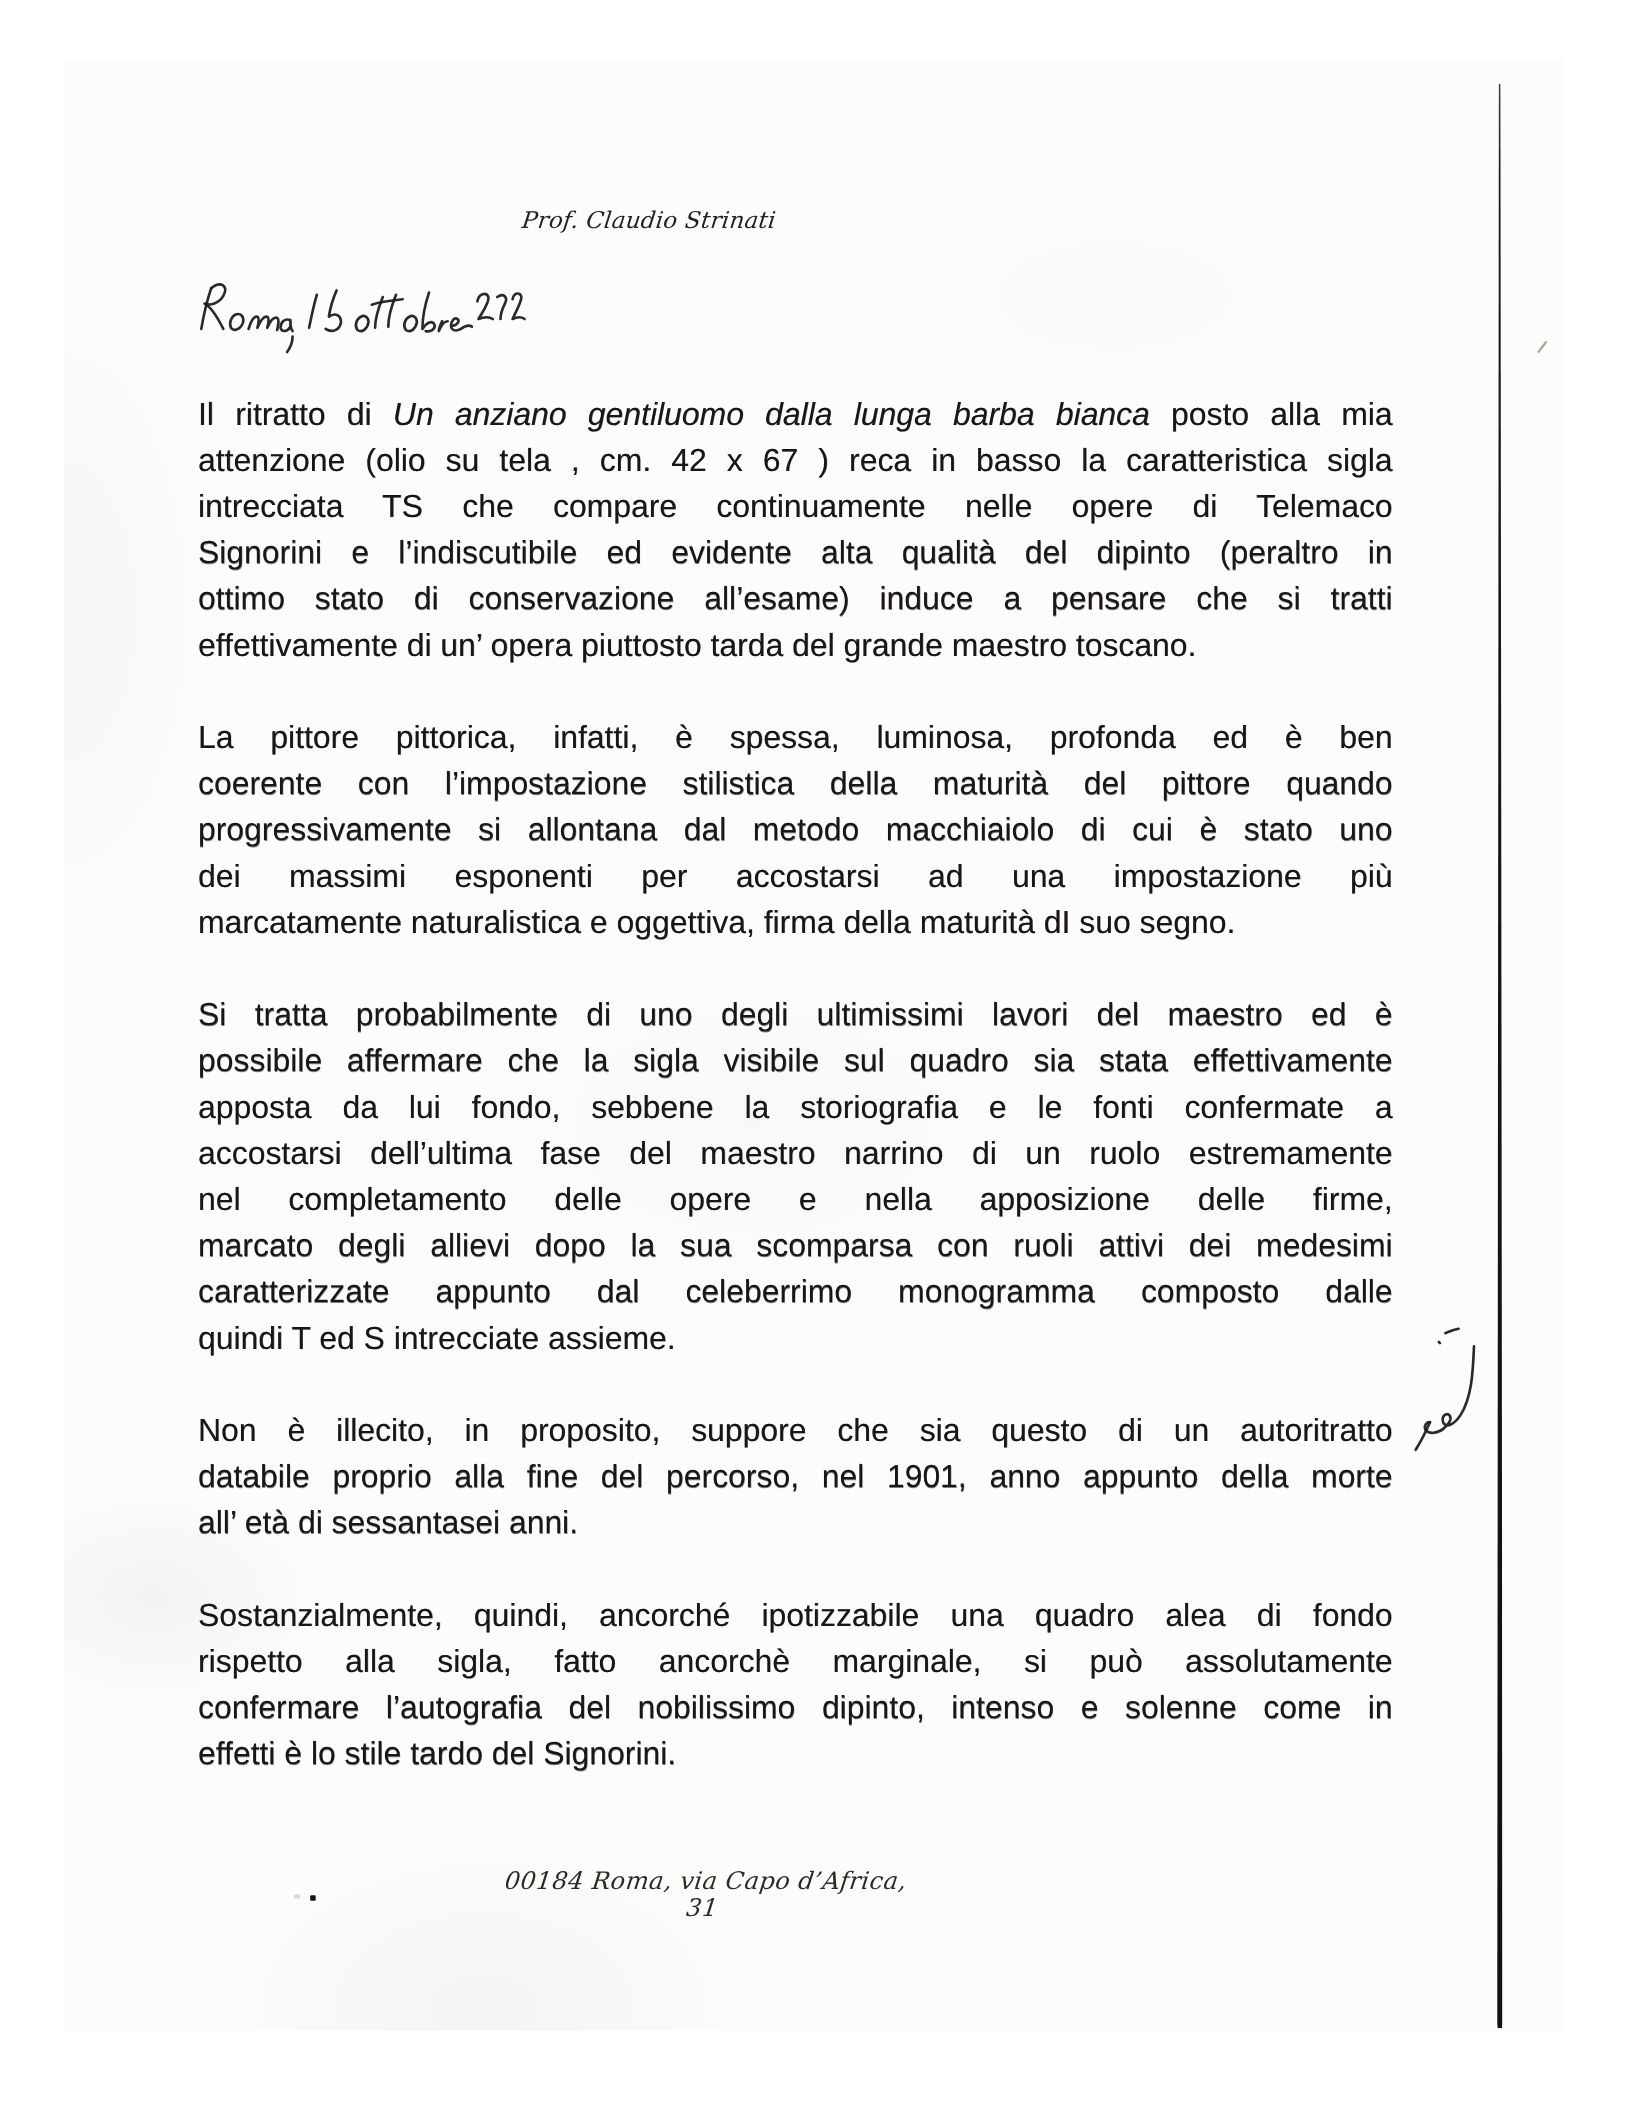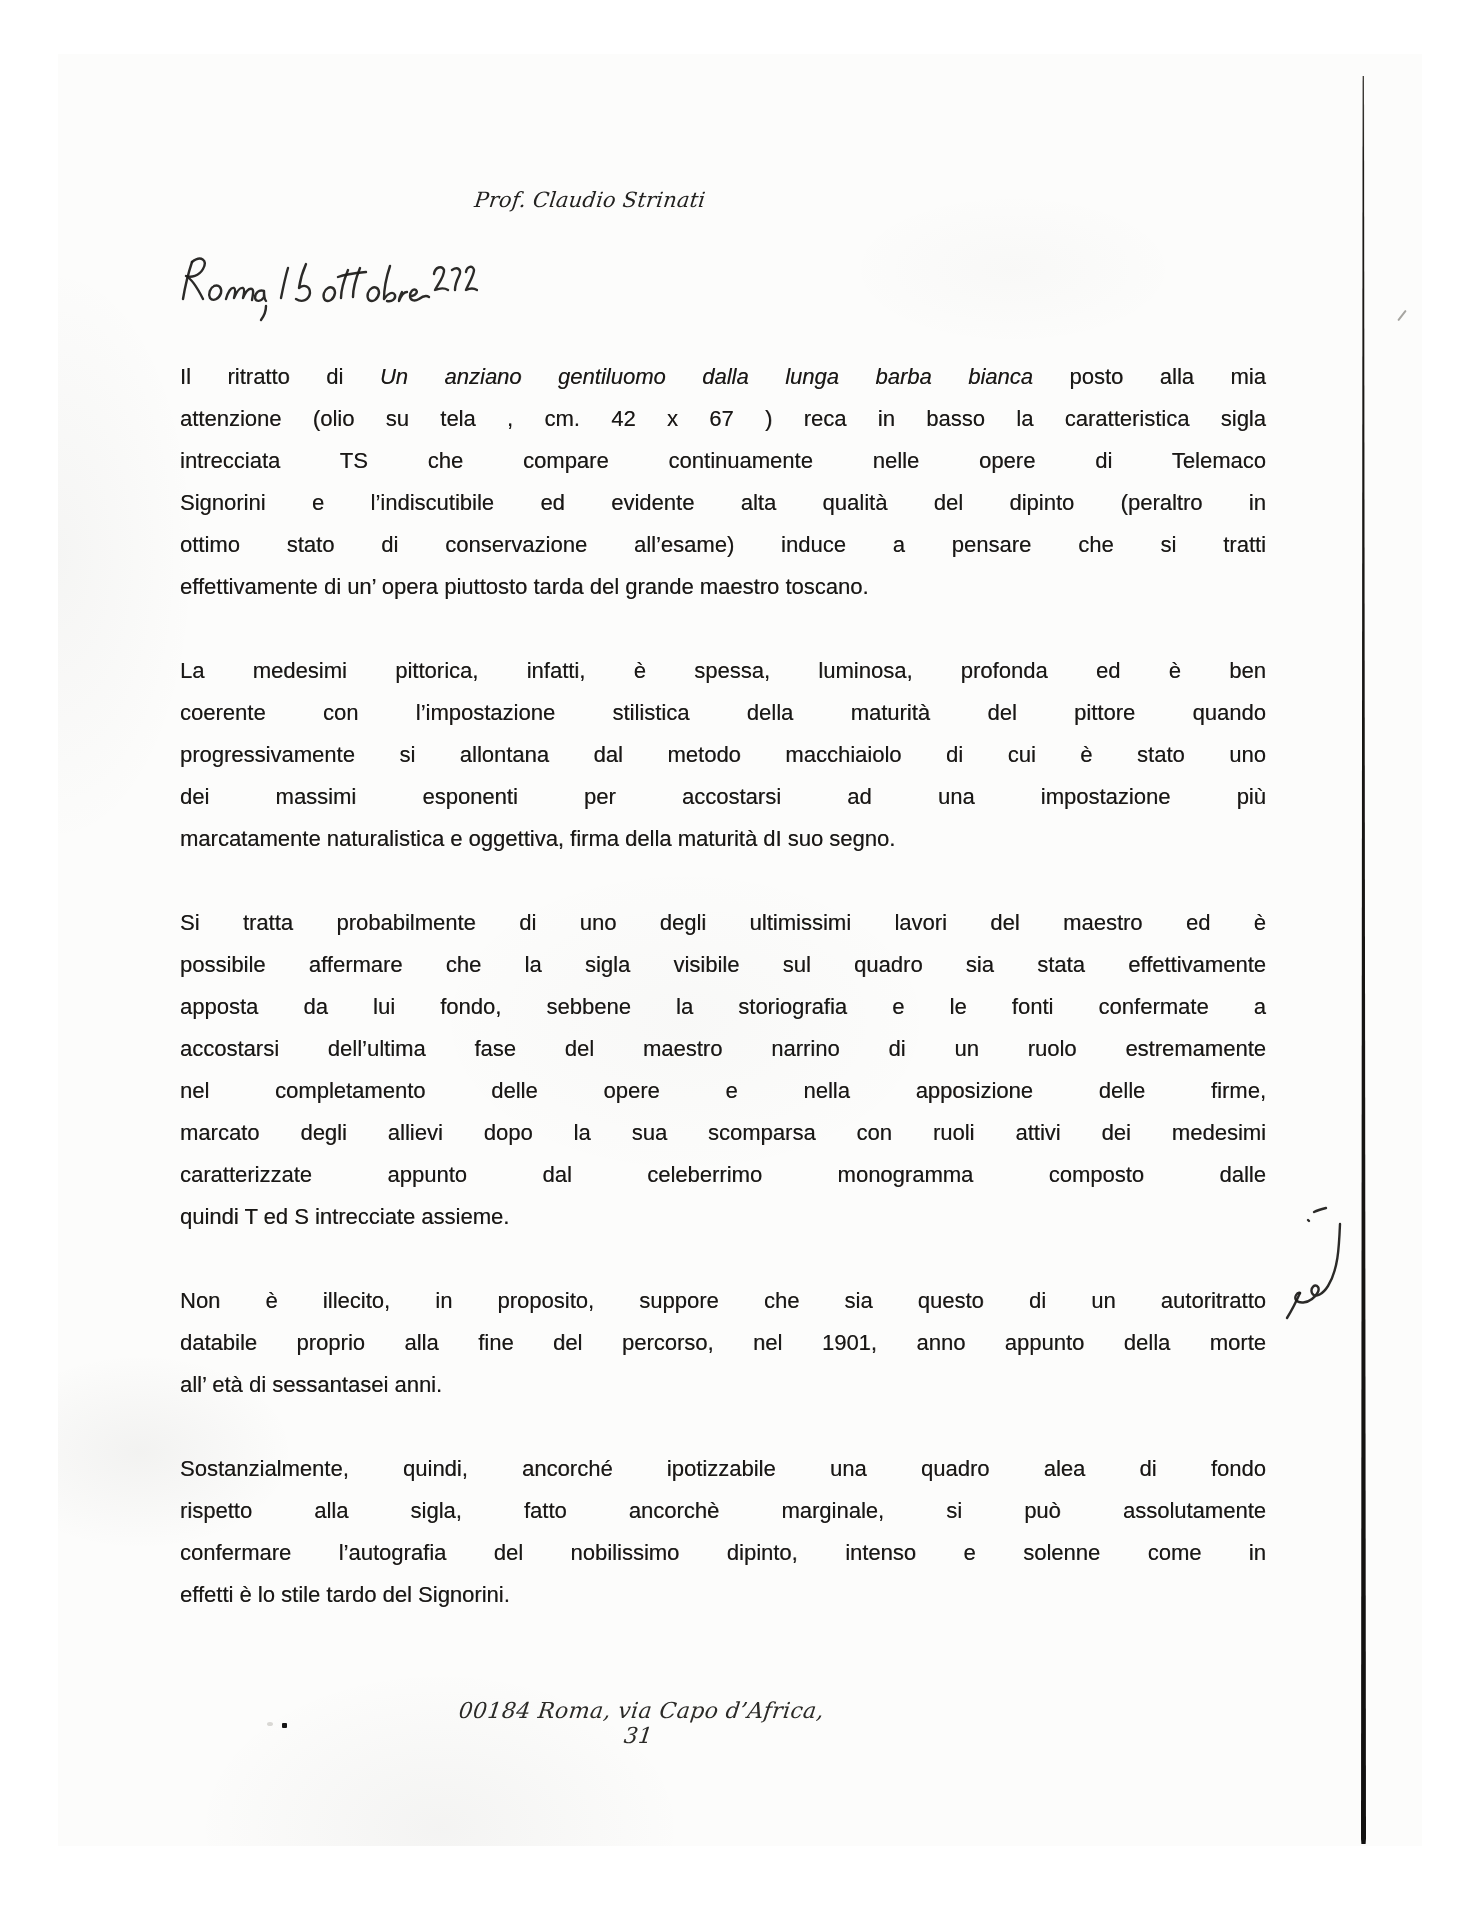--- a/index.html
+++ b/index.html
@@ -30,21 +30,21 @@
     clip-path:polygon(32% 0,60% 0,100% 99.7%,92% 100%,8% 100%,0 99.7%);
   }
   .letterhead{
     position:absolute;left:468px;top:188px;width:244px;text-align:center;
     font-family:"DejaVu Serif",serif;font-style:italic;font-size:21px;color:#232220;
     transform:skewX(-7deg);letter-spacing:0.2px;
   }
   .hand-date{position:absolute;left:176px;top:246px;}
   .body-text{
     position:absolute;left:180px;top:356px;width:1086px;
-    font-size:22px;line-height:42px;color:var(--ink);
+    font-size:29px;line-height:42px;color:var(--ink);
     text-shadow:0.3px 0.3px 0.45px rgba(22,20,18,0.55);
   }
   .paragraph{margin:0 0 42px 0;}
   .line{text-align:justify;text-align-last:justify;}
   .line.last{text-align-last:left;}
   .line em{font-style:italic;}
   .signature{position:absolute;left:1280px;top:1200px;}
   .footer-address{
     position:absolute;left:448px;top:1698px;width:384px;text-align:center;
     font-family:"DejaVu Serif",serif;font-style:italic;font-size:22px;color:#2b2a27;
@@ -101,21 +101,21 @@
   <div class="body-text">
       <div class="paragraph">
         <div class="line">Il ritratto di <em>Un anziano gentiluomo dalla lunga barba bianca</em> posto alla mia</div>
         <div class="line">attenzione (olio su tela , cm. 42 x 67 ) reca in basso la caratteristica sigla</div>
         <div class="line">intrecciata TS che compare continuamente nelle opere di Telemaco</div>
         <div class="line">Signorini e l’indiscutibile ed evidente alta qualità del dipinto (peraltro in</div>
         <div class="line">ottimo stato di conservazione all’esame) induce a pensare che si tratti</div>
         <div class="line last">effettivamente di un’ opera piuttosto tarda del grande maestro toscano.</div>
       </div>
       <div class="paragraph">
-        <div class="line">La medesimi pittorica, infatti, è spessa, luminosa, profonda ed è ben</div>
+        <div class="line">La pittore pittorica, infatti, è spessa, luminosa, profonda ed è ben</div>
         <div class="line">coerente con l’impostazione stilistica della maturità del pittore quando</div>
         <div class="line">progressivamente si allontana dal metodo macchiaiolo di cui è stato uno</div>
         <div class="line">dei massimi esponenti per accostarsi ad una impostazione più</div>
         <div class="line last">marcatamente naturalistica e oggettiva, firma della maturità dI suo segno.</div>
       </div>
       <div class="paragraph">
         <div class="line">Si tratta probabilmente di uno degli ultimissimi lavori del maestro ed è</div>
         <div class="line">possibile affermare che la sigla visibile sul quadro sia stata effettivamente</div>
         <div class="line">apposta da lui fondo, sebbene la storiografia e le fonti confermate a</div>
         <div class="line">accostarsi dell’ultima fase del maestro narrino di un ruolo estremamente</div>

